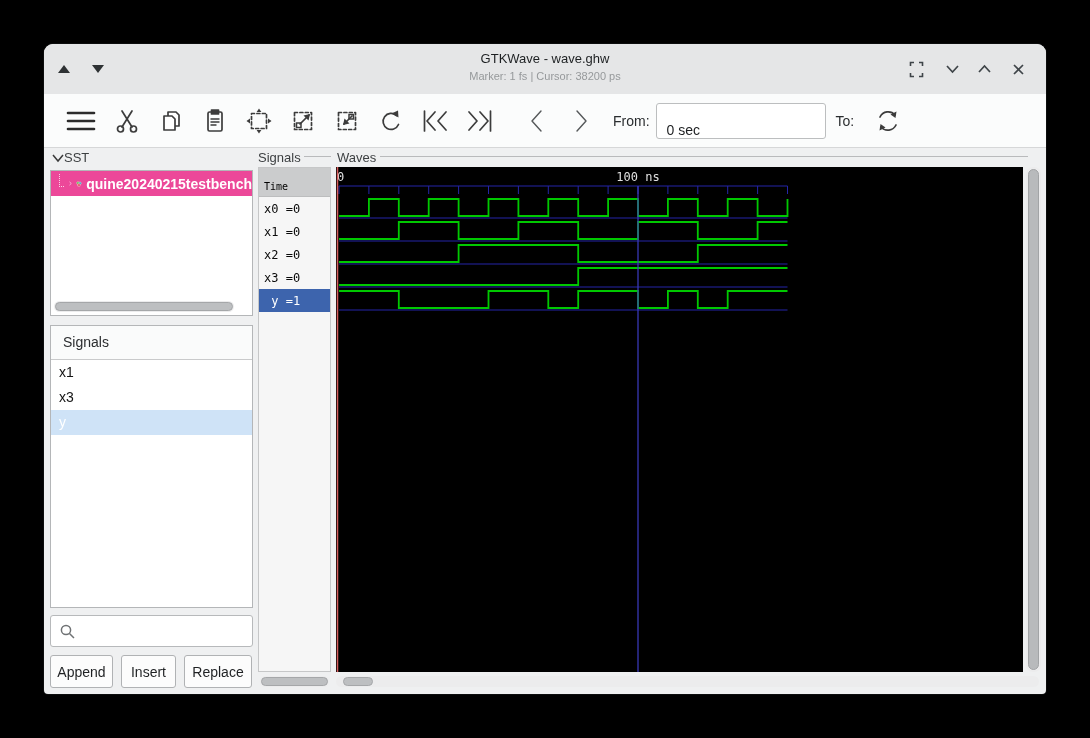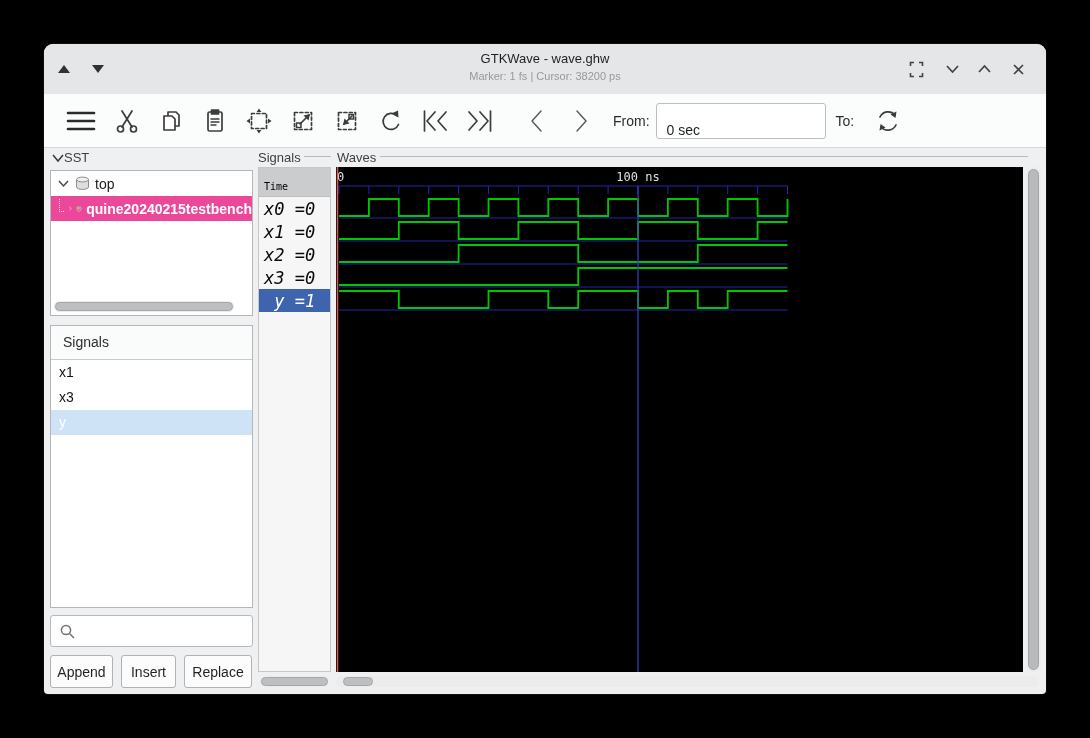--- a/index.html
+++ b/index.html
@@ -50,21 +50,21 @@
   .search{left:6px;top:571px;width:203px;height:32px;background:#fff;border:1px solid #b7b9bb;
           border-radius:3px;box-sizing:border-box;display:flex;align-items:center;padding-left:8px;}
   .btn{top:611px;height:33px;background:#fcfcfc;border:1px solid #b0b2b4;border-radius:3px;
        box-sizing:border-box;font-size:14px;color:#1f2123;display:flex;align-items:center;justify-content:center;}
 
   
   .valpanel{left:214px;top:123px;width:73px;height:505px;background:#f6f6f6;border:1px solid #c6c7c8;box-sizing:border-box;
             font-family:"DejaVu Sans Mono",monospace;}
   .val-header{height:29px;background:#cbcccd;color:#000;font-size:10px;display:flex;align-items:flex-end;
               padding:0 0 4px 5px;box-sizing:border-box;border-bottom:1px solid #bcbdbe;}
-  .val-row{height:23px;font-size:17px;color:#0a0a0a;display:flex;align-items:center;padding-left:5px;white-space:pre;font-style:italic;}
+  .val-row{height:23px;font-size:12px;color:#0a0a0a;display:flex;align-items:center;padding-left:5px;white-space:pre;}
   .val-row.sel{background:#3d64ad;color:#fff;}
 
   
   .waveblack{left:292px;top:123px;width:687px;height:505px;background:#000;}
   .vscroll{left:982px;top:123px;width:15px;height:505px;background:#ececed;border-radius:7px;}
   .vthumb{position:absolute;left:2px;top:2px;width:11px;height:501px;background:#b8babc;border:1px solid #a2a4a6;border-radius:6px;box-sizing:border-box;}
 
   .icon-stroke{stroke:#3c3c3c;fill:none;stroke-width:1.7;stroke-linecap:round;stroke-linejoin:round;}
   .thin{stroke-width:1.4;stroke:#55585a;}
 </style>
@@ -231,30 +231,20 @@
   </div>
 
   <div class="abs" style="left:8px;top:106px;display:flex;align-items:center;">
     <svg width="12" height="10" viewBox="0 0 12 10">
         <polyline points="1,2 6,8 11,2" fill="none" stroke="#3a3a3a" stroke-width="1.5"></polyline>
       </svg>
     <span class="pane-label">SST</span>
   </div>
 
   <div class="abs tree">
-    <div class="tree-row" style="padding-left:6px;">
-      <svg width="13" height="11" viewBox="0 0 13 11" style="margin-right:5px;">
-          <polyline points="2,3 6.5,8 11,3" fill="none" stroke="#4a4a4a" stroke-width="1.5"></polyline>
-        </svg>
-      <svg width="15" height="15" viewBox="0 0 15 15" style="margin-right:5px;">
-        <path d="M1.5,3.5 L1.5,11 A6,2.4 0 0 0 13.5,11 L13.5,3.5" fill="#dededd" stroke="#8c8c8c"></path>
-        <ellipse cx="7.5" cy="3.5" rx="6" ry="2.4" fill="#efefee" stroke="#8c8c8c"></ellipse>
-      </svg>
-      <span>top</span>
-    </div>
     <div class="tree-row sel">
       <div style="width:10px;height:12px;margin:-6px 2px 0 8px;border-left:1px dotted rgba(255,255,255,.75);border-bottom:1px dotted rgba(255,255,255,.75);"></div>
       <svg width="13" height="13" viewBox="0 0 13 13" style="margin:0 4px 0 2px;">
           <polyline points="4,2 9,6.5 4,11" fill="none" stroke="#ffffff" stroke-width="1.5"></polyline>
         </svg>
       <svg width="16" height="16" viewBox="0 0 16 16" style="margin-right:4px;">
         <circle cx="5.5" cy="5.5" r="4" fill="#6fbf53" stroke="#ffffff" stroke-width="0.8"></circle>
         <circle cx="11" cy="6" r="3.6" fill="#47a8c9" stroke="#ffffff" stroke-width="0.8"></circle>
         <circle cx="8" cy="11" r="4.1" fill="#e05a66" stroke="#ffffff" stroke-width="0.8"></circle>
         <circle cx="5" cy="10.5" r="1.4" fill="#f4a8b0"></circle>

